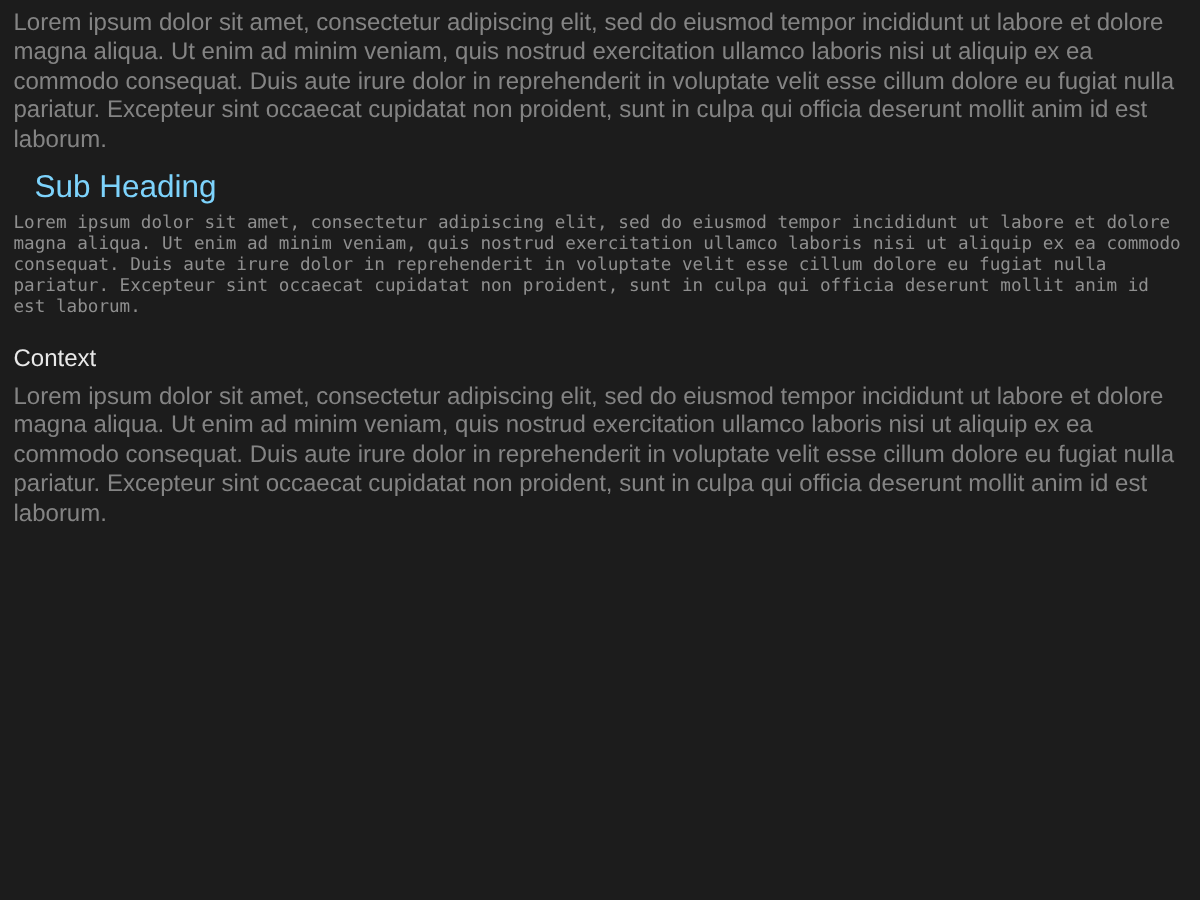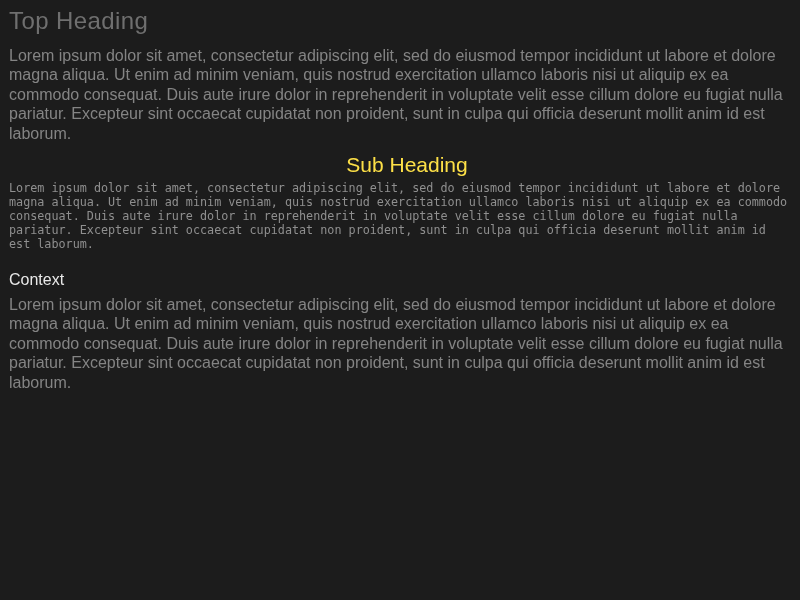--- a/index.html
+++ b/index.html
@@ -22,23 +22,22 @@
     line-height: 30px;
     letter-spacing: 0.4px;
     color: #6f6f6f;
     margin: 0 0 10px 0;
   }
   h2 {
     font-family: "Liberation Sans", sans-serif;
     font-weight: 400;
     font-size: 21px;
     line-height: 26px;
-    color: #fde047;
+    color: #7dd3fc;
     margin: 9px 0 3px 14px;
-    text-align: center;
   }
   h3 {
     font-family: "Liberation Sans", sans-serif;
     font-weight: 400;
     font-size: 16px;
     line-height: 23px;
     color: #e8e8e8;
     margin: 17px 0 4px 0;
   }
   p.body-text {
@@ -53,21 +52,20 @@
     font-size: 11.75px;
     line-height: 14px;
     color: #8f8f8f;
     margin: 0;
   }
 </style>
 </head>
 <body>
 
 <main>
-  <h1>Top Heading</h1>
 
   <p class="body-text">Lorem ipsum dolor sit amet, consectetur adipiscing elit, sed do eiusmod tempor incididunt ut labore et dolore magna aliqua. Ut enim ad minim veniam, quis nostrud exercitation ullamco laboris nisi ut aliquip ex ea commodo consequat. Duis aute irure dolor in reprehenderit in voluptate velit esse cillum dolore eu fugiat nulla pariatur. Excepteur sint occaecat cupidatat non proident, sunt in culpa qui officia deserunt mollit anim id est laborum.</p>
 
   <h2>Sub Heading</h2>
 
   <p class="mono-text">Lorem ipsum dolor sit amet, consectetur adipiscing elit, sed do eiusmod tempor incididunt ut labore et dolore magna aliqua. Ut enim ad minim veniam, quis nostrud exercitation ullamco laboris nisi ut aliquip ex ea commodo consequat. Duis aute irure dolor in reprehenderit in voluptate velit esse cillum dolore eu fugiat nulla pariatur. Excepteur sint occaecat cupidatat non proident, sunt in culpa qui officia deserunt mollit anim id est laborum.</p>
 
   <h3>Context</h3>
 
   <p class="body-text">Lorem ipsum dolor sit amet, consectetur adipiscing elit, sed do eiusmod tempor incididunt ut labore et dolore magna aliqua. Ut enim ad minim veniam, quis nostrud exercitation ullamco laboris nisi ut aliquip ex ea commodo consequat. Duis aute irure dolor in reprehenderit in voluptate velit esse cillum dolore eu fugiat nulla pariatur. Excepteur sint occaecat cupidatat non proident, sunt in culpa qui officia deserunt mollit anim id est laborum.</p>

